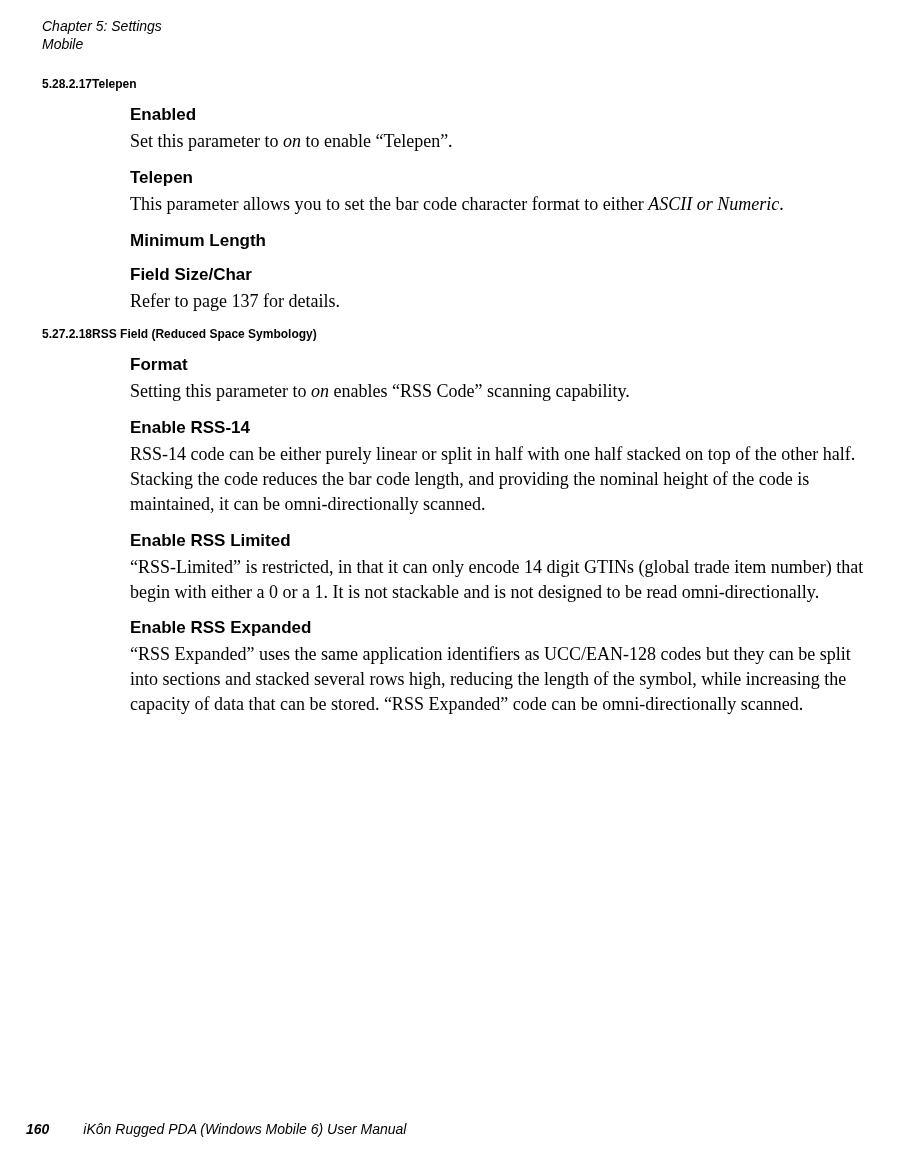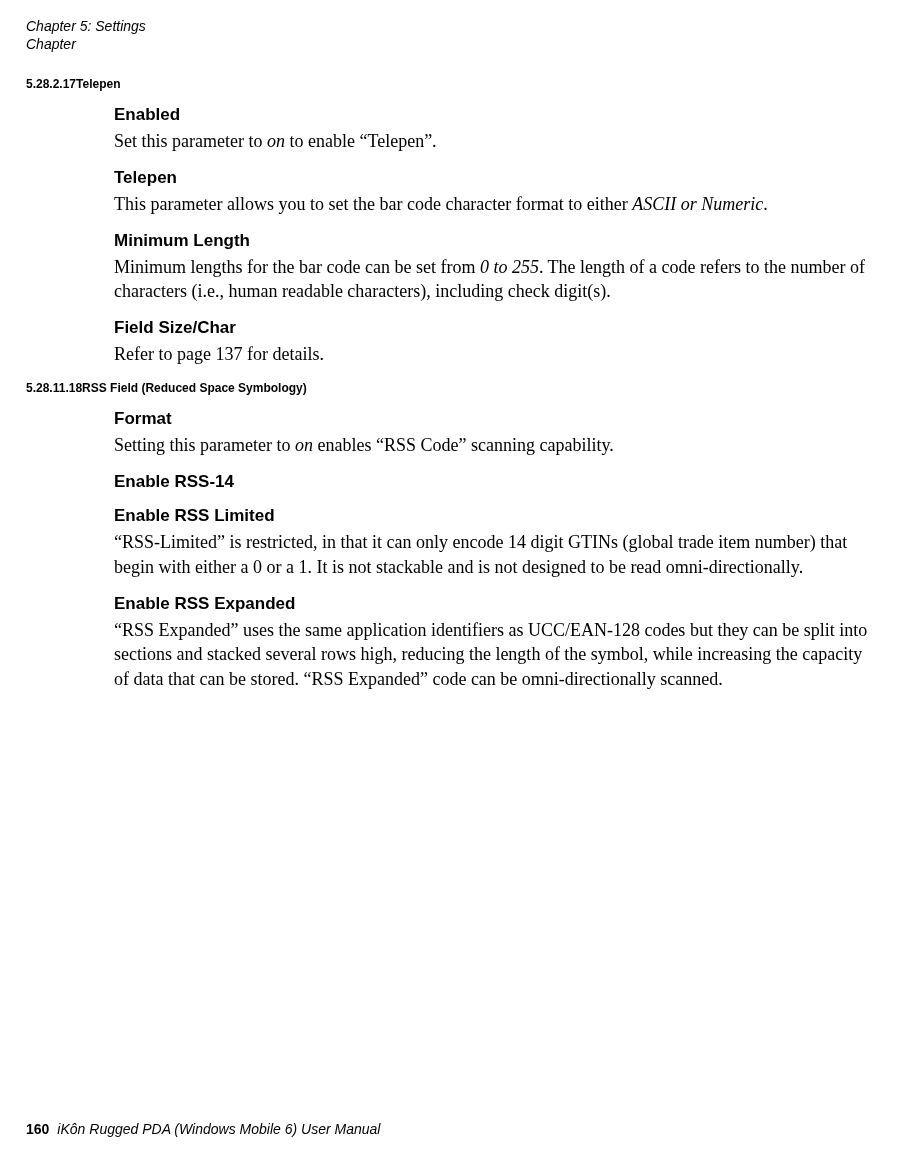--- a/index.html
+++ b/index.html
@@ -7,21 +7,21 @@
     padding: 0;
     background: #fff;
     color: #000;
     font-family: "Times New Roman", Times, serif;
     font-size: 18px;
   }
   .page {
     width: 921px;
     height: 1161px;
     box-sizing: border-box;
-    padding: 18px 26px 18px 26px;
+    padding: 18px 26px 18px 42px;
     position: relative;
   }
   .running-head {
     font-family: "Segoe UI", "Helvetica Neue", Arial, sans-serif;
     font-style: italic;
     font-size: 14px;
     line-height: 1.25;
     margin-bottom: 24px;
   }
   .section-num-title {
@@ -48,60 +48,60 @@
     margin: 2px 0 10px 0;
   }
   .body-p em { font-style: italic; }
   .footer {
     position: absolute;
     left: 26px;
     bottom: 24px;
     font-family: "Segoe UI", "Helvetica Neue", Arial, sans-serif;
     font-size: 14px;
   }
-  .footer .pagenum { font-weight: 700; margin-right: 8px; }
+  .footer .pagenum { font-weight: 700; font-style: italic; margin-right: 34px; }
   .footer .booktitle { font-style: italic; text-align: right; }
 </style>
 </head>
 <body>
 
 <div class="page">
 
   <div class="running-head">
     <div>Chapter 5: Settings</div>
-    <div>Chapter</div>
+    <div>Mobile</div>
   </div>
 
   <div class="section-num-title">
     <span class="num">5.28.2.17</span><span>Telepen</span>
   </div>
 
   <div class="indent-block">
     <div class="subhead">Enabled</div>
     <p class="body-p">Set this parameter to <em>on</em> to enable “Telepen”.</p>
 
     <div class="subhead">Telepen</div>
     <p class="body-p">This parameter allows you to set the bar code character format to either <em>ASCII or Numeric</em>.</p>
 
     <div class="subhead">Minimum Length</div>
-    <p class="body-p">Minimum lengths for the bar code can be set from <em>0 to 255</em>. The length of a code refers to the number of characters (i.e., human readable characters), including check digit(s).</p>
 
     <div class="subhead">Field Size/Char</div>
     <p class="body-p">Refer to page 137 for details.</p>
   </div>
 
   <div class="section-num-title">
-    <span class="num">5.28.11.18</span><span>RSS Field (Reduced Space Symbology)</span>
+    <span class="num">5.27.2.18</span><span>RSS Field (Reduced Space Symbology)</span>
   </div>
 
   <div class="indent-block">
     <div class="subhead">Format</div>
     <p class="body-p">Setting this parameter to <em>on</em> enables “RSS Code” scanning capability.</p>
 
     <div class="subhead">Enable RSS-14</div>
+    <p class="body-p">RSS-14 code can be either purely linear or split in half with one half stacked on top of the other half. Stacking the code reduces the bar code length, and providing the nominal height of the code is maintained, it can be omni-directionally scanned.</p>
 
     <div class="subhead">Enable RSS Limited</div>
     <p class="body-p">“RSS-Limited” is restricted, in that it can only encode 14 digit GTINs (global trade item number) that begin with either a 0 or a 1. It is not stackable and is not designed to be read omni-directionally.</p>
 
     <div class="subhead">Enable RSS Expanded</div>
     <p class="body-p">“RSS Expanded” uses the same application identifiers as UCC/EAN-128 codes but they can be split into sections and stacked several rows high, reducing the length of the symbol, while increasing the capacity of data that can be stored. “RSS Expanded” code can be omni-directionally scanned.</p>
   </div>
 
   <div class="footer">
     <span class="pagenum">160</span><span class="booktitle">iKôn Rugged PDA (Windows Mobile 6) User Manual</span>

